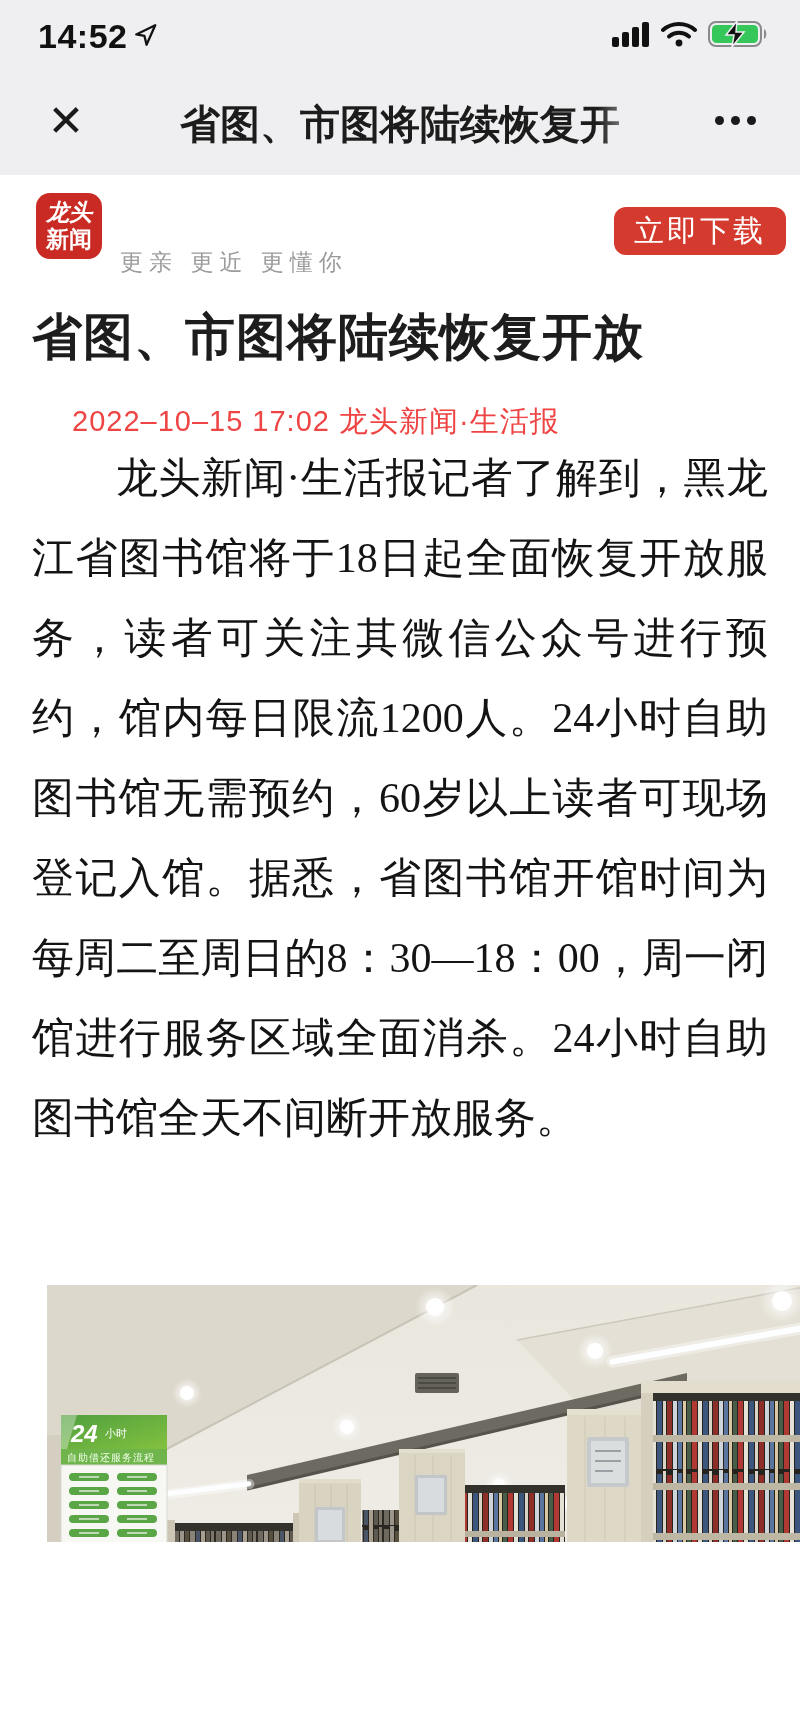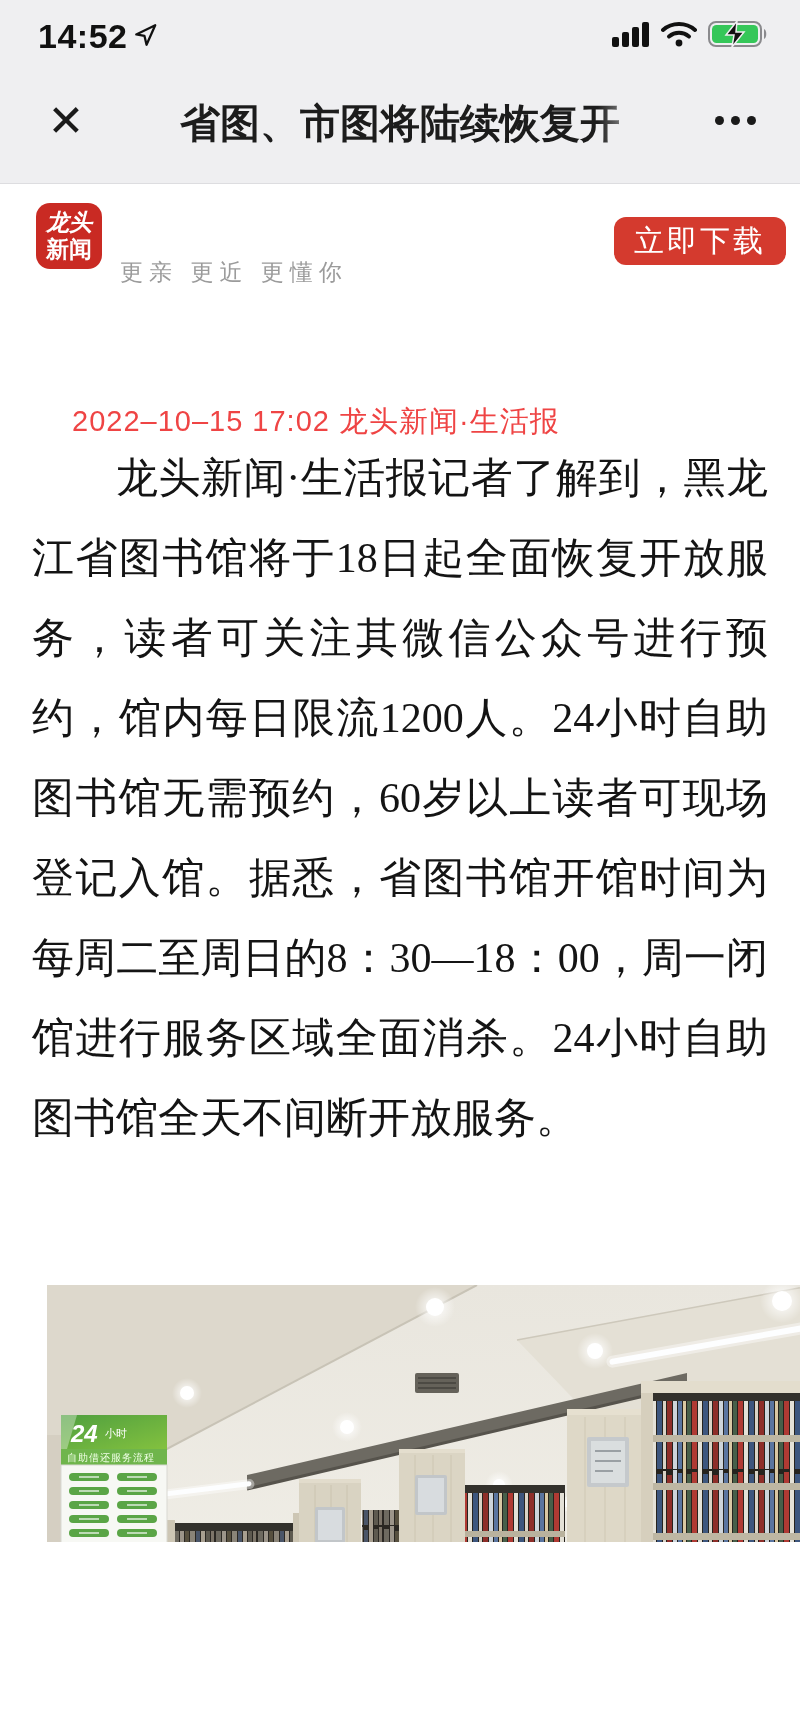--- a/index.html
+++ b/index.html
@@ -14,26 +14,26 @@
   
   .chrome{position:absolute;left:0;top:0;width:800px;height:184px;background:#efeff1;border-bottom:1px solid #dddde0;}
   .statusbar{position:absolute;left:0;top:0;width:800px;height:64px;}
   .time{position:absolute;left:38px;top:17px;font-size:34px;font-weight:700;color:#111;letter-spacing:0.5px;}
   .loc-icon{position:absolute;left:133px;top:22px;}
   .sb-icons{position:absolute;right:30px;top:20px;display:flex;align-items:center;gap:11px;}
   .navbar{position:absolute;left:0;top:64px;width:800px;height:120px;}
   .nav-close{position:absolute;left:36px;top:26px;width:60px;height:60px;font-size:44px;font-weight:300;color:#1a1a1a;display:flex;align-items:center;justify-content:center;cursor:pointer;}
   .nav-title{position:absolute;left:140px;right:140px;top:32px;height:56px;line-height:56px;text-align:center;font-size:40px;font-weight:600;white-space:nowrap;overflow:hidden;
     background:linear-gradient(90deg,#1c1c1c 0%,#1c1c1c 88%,rgba(28,28,28,0) 99%);
-    -webkit-background-clip:text;background-clip:text;color:transparent;font-family:Liberation Serif, serif;}
+    -webkit-background-clip:text;background-clip:text;color:transparent;}
   .nav-more{position:absolute;right:30px;top:26px;width:70px;height:60px;display:flex;align-items:center;justify-content:center;gap:7px;cursor:pointer;}
   .nav-more i{width:9px;height:9px;border-radius:50%;background:#1a1a1a;}
 
   
-  .banner{position:absolute;left:0;top:185px;width:800px;height:115px;background:#fff;}
+  .banner{position:absolute;left:0;top:175px;width:800px;height:115px;background:#fff;}
   .app-icon{position:absolute;left:36px;top:18px;width:66px;height:66px;border-radius:14px;background:#c92a23;color:#fff;
     display:flex;flex-direction:column;align-items:center;justify-content:center;line-height:27px;font-size:23px;font-weight:700;font-family:var(--serif);}
   .app-icon .r1{font-style:italic;}
   .wordmark{position:absolute;left:118px;top:14px;white-space:nowrap;}
   .wordmark .red{font-family:var(--serif);font-style:italic;font-weight:700;font-size:48px;color:#d8352a;letter-spacing:2px;}
   .wordmark .dark{font-weight:700;font-size:44px;color:#4c4c4c;letter-spacing:3px;}
   .tagline{position:absolute;left:120px;top:72px;font-size:23px;color:#9b9b9b;letter-spacing:6px;}
   .dl-btn{position:absolute;right:14px;top:32px;width:172px;height:48px;border-radius:12px;background:#d43a2e;color:#fff;font-size:30px;
     display:flex;align-items:center;justify-content:center;letter-spacing:3px;cursor:pointer;border:none;}
 
@@ -96,20 +96,21 @@
 
   <div class="banner">
     <div class="app-icon">
       <span class="r1">龙头</span>
       <span class="r2">新闻</span>
     </div>
     <div class="tagline">更亲 更近 更懂你</div>
     <button class="dl-btn">立即下载</button>
   </div>
 
+  <h1 class="art-title">省图、市图将陆续恢复开放</h1>
   <div class="art-meta">2022–10–15 17:02 龙头新闻·生活报</div>
   <p class="art-body">龙头新闻·生活报记者了解到，黑龙江省图书馆将于18日起全面恢复开放服务，读者可关注其微信公众号进行预约，馆内每日限流1200人。24小时自助图书馆无需预约，60岁以上读者可现场登记入馆。据悉，省图书馆开馆时间为每周二至周日的8：30—18：00，周一闭馆进行服务区域全面消杀。24小时自助图书馆全天不间断开放服务。</p>
 
   <div class="photo">
     <svg width="768" height="446" viewBox="0 0 768 446">
       <defs>
         <linearGradient id="ceil" x1="0" y1="0" x2="0" y2="1">
           <stop offset="0" stop-color="#e9e6de"></stop>
             <stop offset="1" stop-color="#f3f1ea"></stop>
         </linearGradient>

